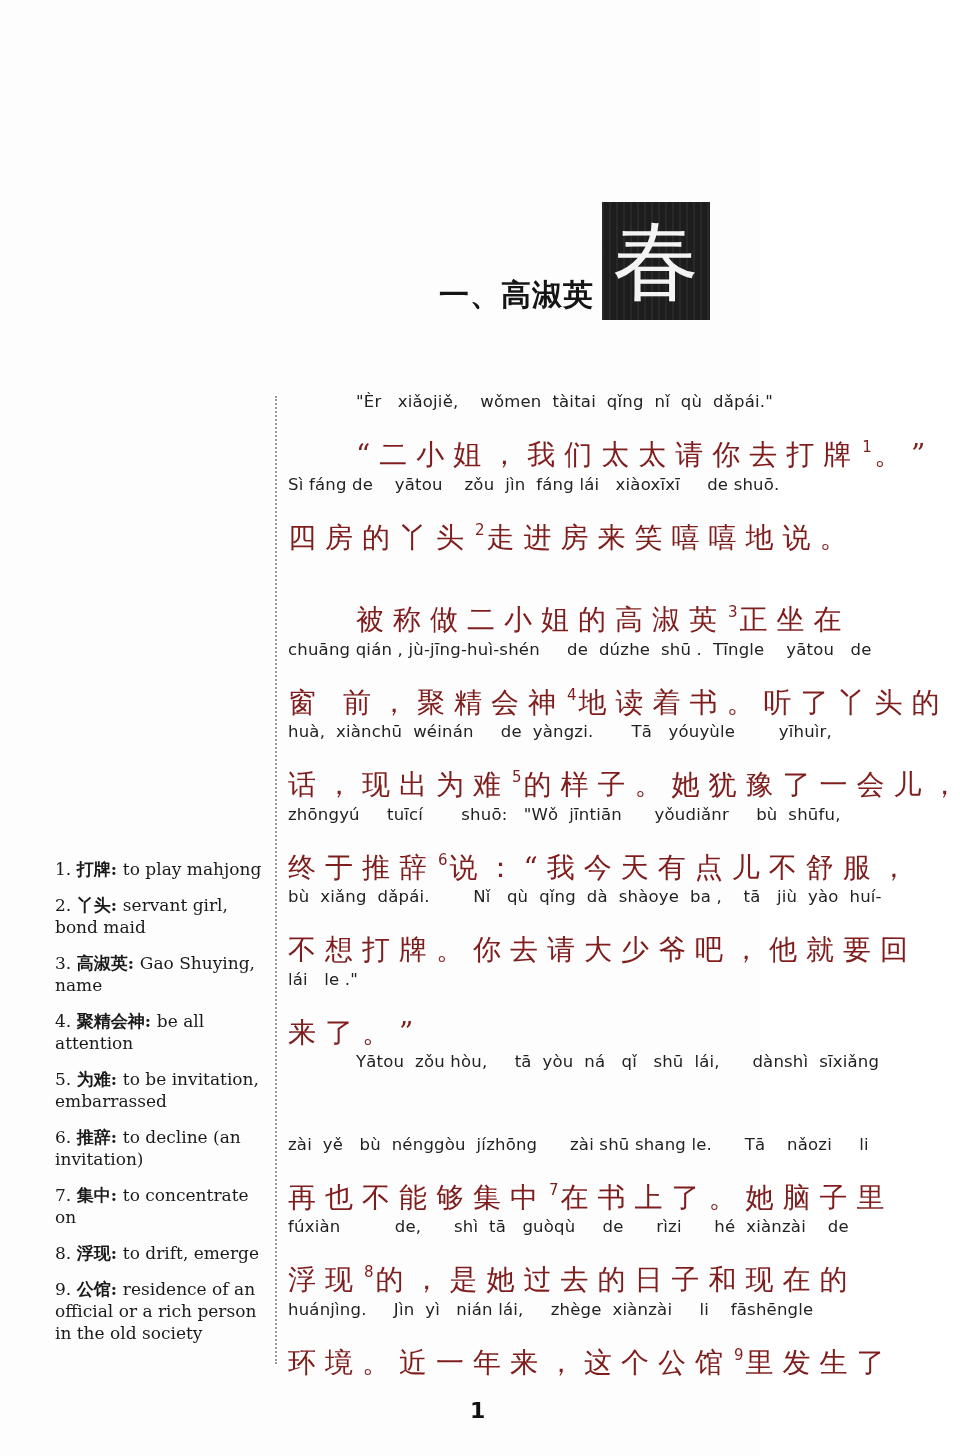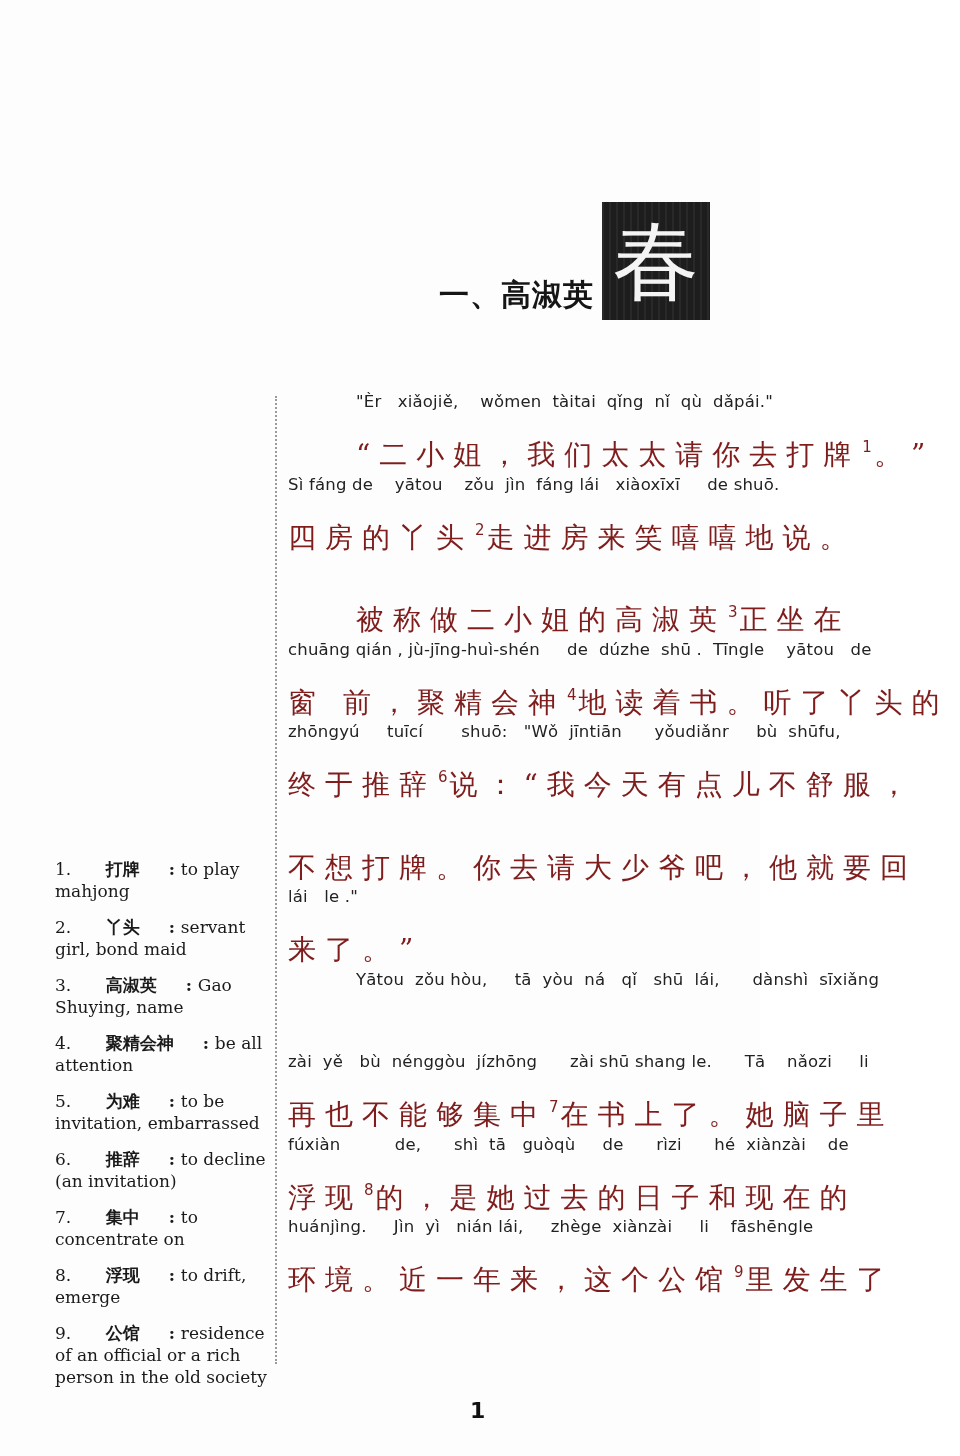--- a/index.html
+++ b/index.html
@@ -22,21 +22,21 @@
   .line-pair { height: 82.5px; position: relative; }
   .pinyin { position: absolute; top: 0; font-family: "DejaVu Sans", sans-serif; font-size: 16.5px; color: #222; white-space: pre; letter-spacing: 0.2px; }
   .hanzi { position: absolute; top: 28px; font-family: "DejaVu Serif", serif; font-size: 28px; color: #7f1d1d; white-space: pre; letter-spacing: 9px; margin-top: 16px; }
   .hanzi sup { font-family: "DejaVu Sans", sans-serif; font-size: 15px; letter-spacing: 0; vertical-align: 12px; margin: 0 2px; }
   .indent { left: 68px; }
   .flush { left: 0; text-align: right; }
 
   
   .glossary { position: absolute; left: 55px; top: 858px; width: 215px; font-family: "DejaVu Serif", serif; font-size: 17px; line-height: 22px; color: #1a1a1a; }
   .gloss-item { margin-bottom: 14px; }
-  .gloss-item .term { font-weight: bold; margin-left: 29px; }
+  .gloss-item .term { font-weight: bold; }
 
   
   .page-number { position: absolute; left: 470px; top: 1398px; font-family: "DejaVu Sans", sans-serif; font-weight: bold; font-size: 22px; color: #111; }
 </style>
 </head>
 <body>
 
 <div class="page">
 
   <div class="chapter-header">
@@ -58,24 +58,29 @@
         <div class="hanzi flush"><span>四房的丫头</span><sup>2</sup><span>走进房来笑嘻嘻地说。</span></div>
       </div>
       <div class="line-pair">
         <div class="hanzi indent"><span>被称做二小姐的高淑英</span><sup>3</sup><span>正坐在</span></div>
       </div>
       <div class="line-pair">
         <div class="pinyin flush">chuāng qián , jù-jīng-huì-shén     de  dúzhe  shū .  Tīngle    yātou   de</div>
         <div class="hanzi flush"><span>窗 前，聚精会神</span><sup>4</sup><span>地读着书。听了丫头的</span></div>
       </div>
       <div class="line-pair">
+        <div class="pinyin flush">huà,  xiànchū  wéinán     de  yàngzi.       Tā   yóuyùle        yīhuìr,</div>
+        <div class="hanzi flush"><span>话，现出为难</span><sup>5</sup><span>的样子。她犹豫了一会儿，</span></div>
+      </div>
+      <div class="line-pair">
         <div class="pinyin flush">zhōngyú     tuīcí       shuō:   "Wǒ  jīntiān      yǒudiǎnr     bù  shūfu,</div>
         <div class="hanzi flush"><span>终于推辞</span><sup>6</sup><span>说：“我今天有点儿不舒服，</span></div>
       </div>
       <div class="line-pair">
+        <div class="pinyin flush">bù  xiǎng  dǎpái.        Nǐ   qù  qǐng  dà  shàoye  ba ,    tā   jiù  yào  huí-</div>
         <div class="hanzi flush"><span>不想打牌。你去请大少爷吧，他就要回</span></div>
       </div>
       <div class="line-pair">
         <div class="pinyin flush">lái   le ."</div>
         <div class="hanzi flush"><span>来了。”</span></div>
       </div>
       <div class="line-pair">
         <div class="pinyin indent">Yātou  zǒu hòu,     tā  yòu  ná   qǐ   shū  lái,      dànshì  sīxiǎng</div>
       </div>
       <div class="line-pair">

